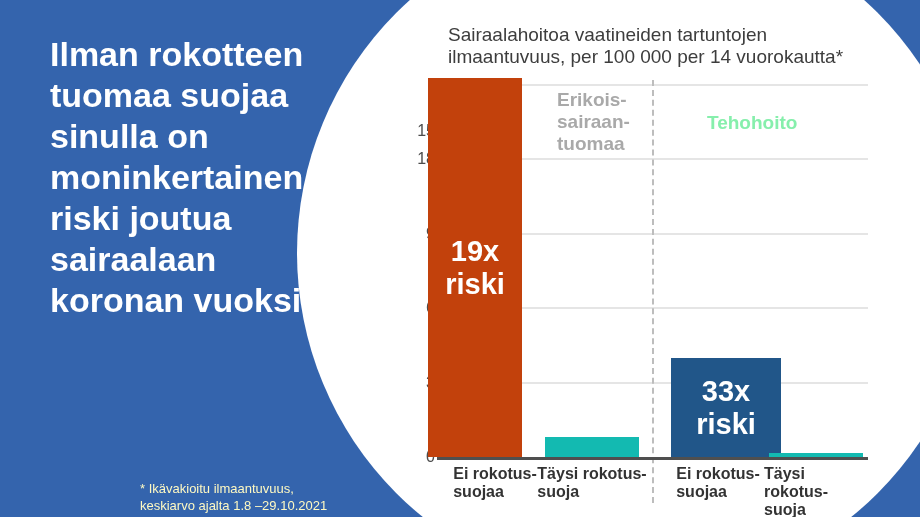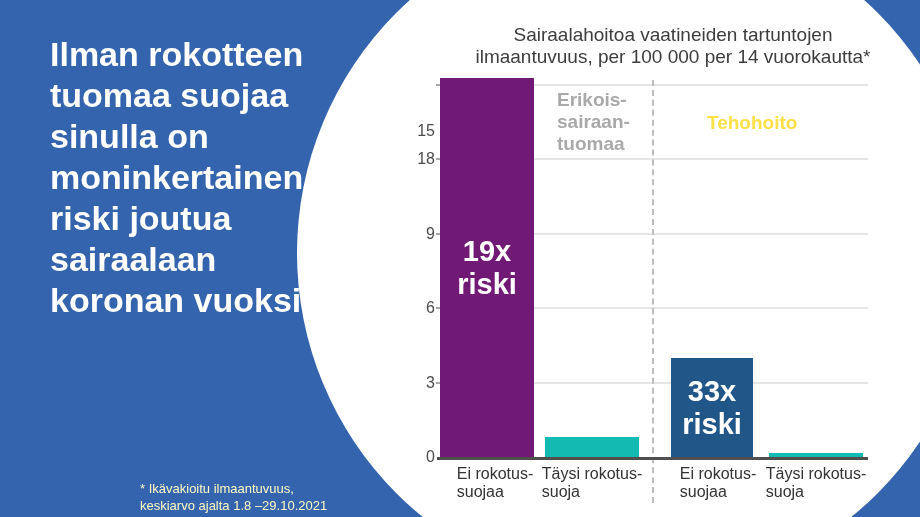--- a/index.html
+++ b/index.html
@@ -21,39 +21,39 @@
     position:absolute;left:36px;top:424px;
     color:#ffffff;font-family:"DejaVu Sans",sans-serif;
     font-size:56px;font-weight:bold;line-height:56px;letter-spacing:1px;
   }
   .footnote{
     position:absolute;left:140px;top:433px;
     color:#fef9c3;font-size:13px;line-height:16.5px;white-space:pre-line;margin-top:48px;
   }
   .chart-title{
     position:absolute;left:448px;top:24px;width:450px;
-    color:#3d3d3d;font-size:19px;line-height:22px;white-space:pre-line;text-align:center;
+    color:#3d3d3d;font-size:19px;line-height:22px;white-space:pre-line;
   }
   .gridline{position:absolute;height:2px;}
   .axis-line{position:absolute;height:3px;}
   .tick-dash{position:absolute;width:7px;height:2px;}
   .ytick{
     position:absolute;width:40px;text-align:right;
     font-size:16px;line-height:20px;color:#4c4c4c;
   }
   .bar{
     position:absolute;display:flex;align-items:center;justify-content:center;
   }
   .bar-annotation{
     color:#ffffff;font-size:29px;font-weight:bold;line-height:33px;
     text-align:center;white-space:pre-line;
   }
   .cat-label{
     position:absolute;transform:translateX(-50%);
-    font-size:16px;font-weight:normal;line-height:18px;color:#333333;
+    font-size:16px;font-weight:bold;line-height:18px;color:#333333;
     text-align:left;white-space:pre-line;
   }
   .group-label{
     position:absolute;font-size:19px;font-weight:bold;line-height:22px;
     white-space:pre-line;
   }
   .separator{position:absolute;width:0;}
 </style>
 </head>
 <body>
@@ -91,31 +91,31 @@
       <div class="gridline" style="left: 443px; top: 158.4px; width: 425px; background: rgb(229, 229, 229); position: absolute;"></div>
       <div class="tick-dash" style="left: 436px; top: 158.4px; background: rgb(168, 168, 168); position: absolute;"></div>
       <div class="ytick" style="left: 395px; top: 149.4px; position: absolute;">18</div>
       <div class="gridline" style="left: 443px; top: 84px; width: 425px; background: rgb(229, 229, 229); position: absolute;"></div>
       <div class="tick-dash" style="left: 436px; top: 84px; background: rgb(168, 168, 168); position: absolute;"></div>
       <div class="ytick" style="left: 395px; top: 75px; position: absolute; margin-top: 46px;">15</div>
       <div class="separator" style="left: 652px; top: 80px; height: 423px; border-left: 2px dashed rgb(189, 189, 189); position: absolute;"></div>
       <div class="group-label" style="left: 557px; top: 89px; color: rgb(169, 169, 169); position: absolute;">Erikois-
 sairaan-
 tuomaa</div>
-      <div class="bar" style="left: 440px; top: 78px; width: 94px; height: 379px; background: #701a75; position: absolute;">
+      <div class="bar" style="left: 428px; top: 78px; width: 94px; height: 379px; background: #c2410c; position: absolute;">
         <div class="bar-annotation">19x
 riski</div>
       </div>
       <div class="cat-label" style="left: 495px; top: 465px; position: absolute;">Ei rokotus-
 suojaa</div>
       <div class="bar" style="left: 545px; top: 437px; width: 94px; height: 20px; background: rgb(19, 186, 177); position: absolute;"></div>
       <div class="cat-label" style="left: 592px; top: 465px; position: absolute;">Täysi rokotus-
 suoja</div>
-      <div class="group-label" style="left: 707px; top: 112px; color: #fde047; position: absolute;">Tehohoito</div>
-      <div class="bar" style="left: 671px; top: 358px; width: 82px; height: 99px; background: rgb(33, 86, 137); position: absolute;">
+      <div class="group-label" style="left: 707px; top: 112px; color: #86efac; position: absolute;">Tehohoito</div>
+      <div class="bar" style="left: 671px; top: 358px; width: 110px; height: 99px; background: rgb(33, 86, 137); position: absolute;">
         <div class="bar-annotation">33x
 riski</div>
       </div>
       <div class="cat-label" style="left: 718px; top: 465px; position: absolute;">Ei rokotus-
 suojaa</div>
       <div class="bar" style="left: 769px; top: 453px; width: 94px; height: 4px; background: rgb(19, 186, 177); position: absolute;"></div>
       <div class="cat-label" style="left: 816px; top: 465px; position: absolute;">Täysi rokotus-
 suoja</div>
       <div class="axis-line" style="left: 437px; top: 457px; width: 431px; background: rgb(79, 79, 79); position: absolute;"></div>
     </div>

